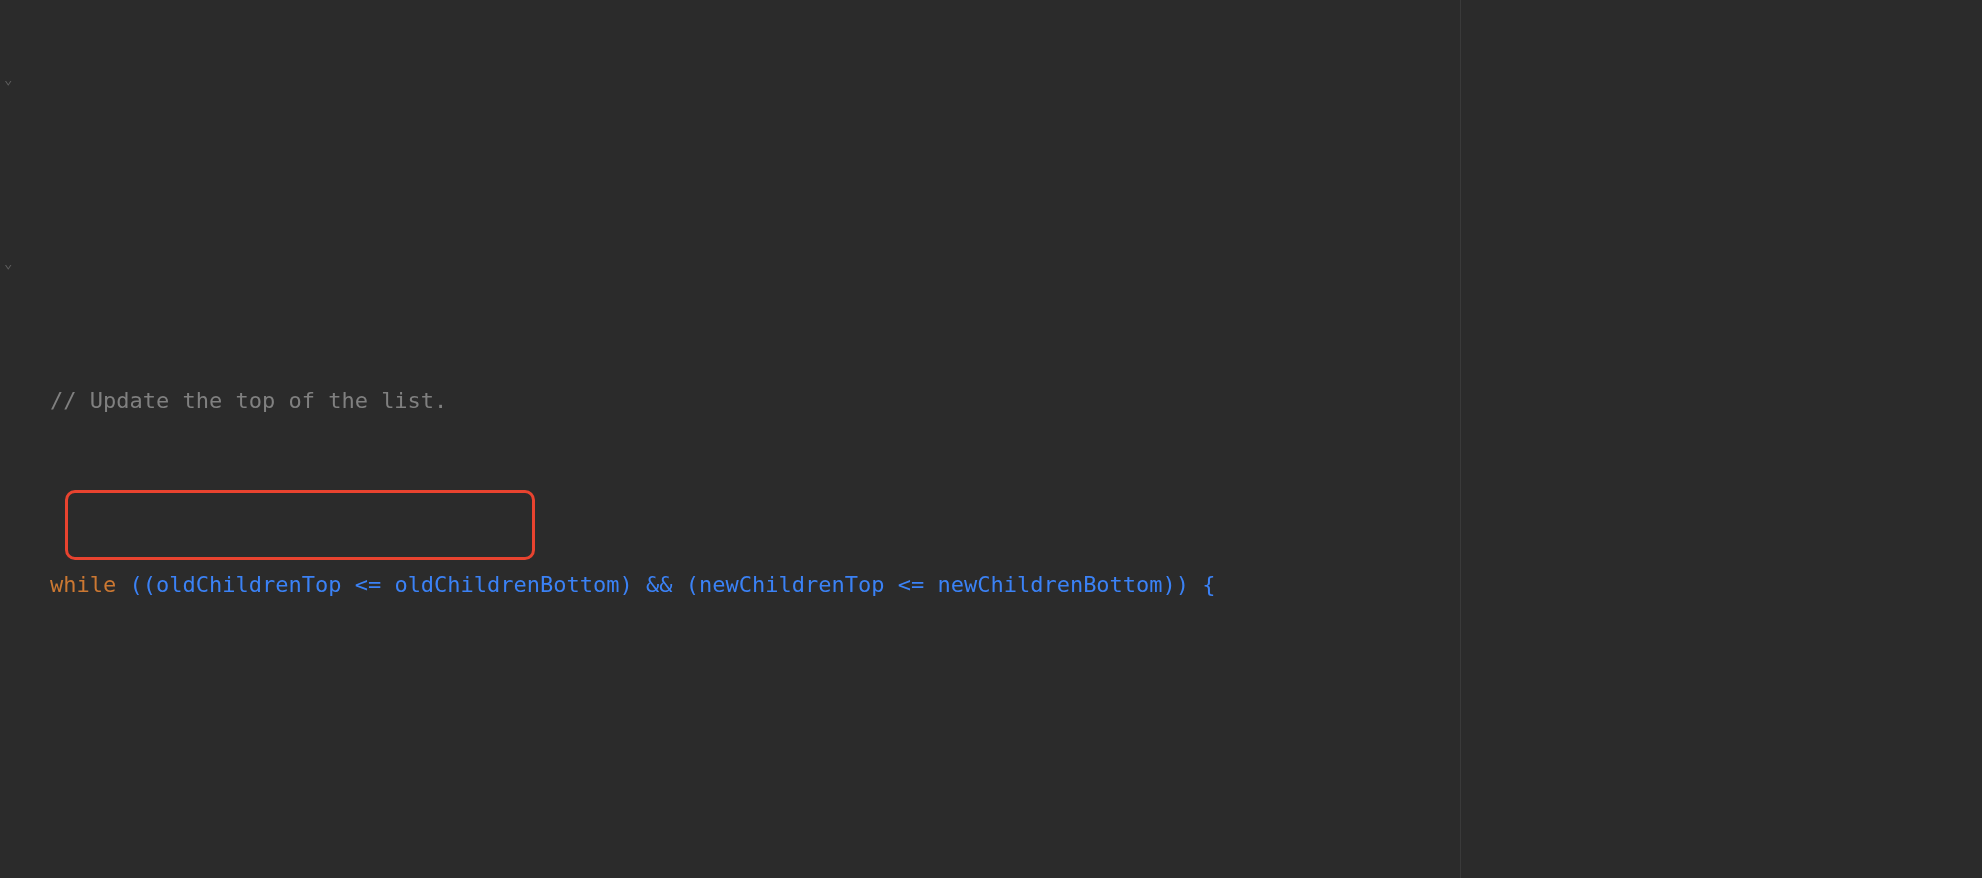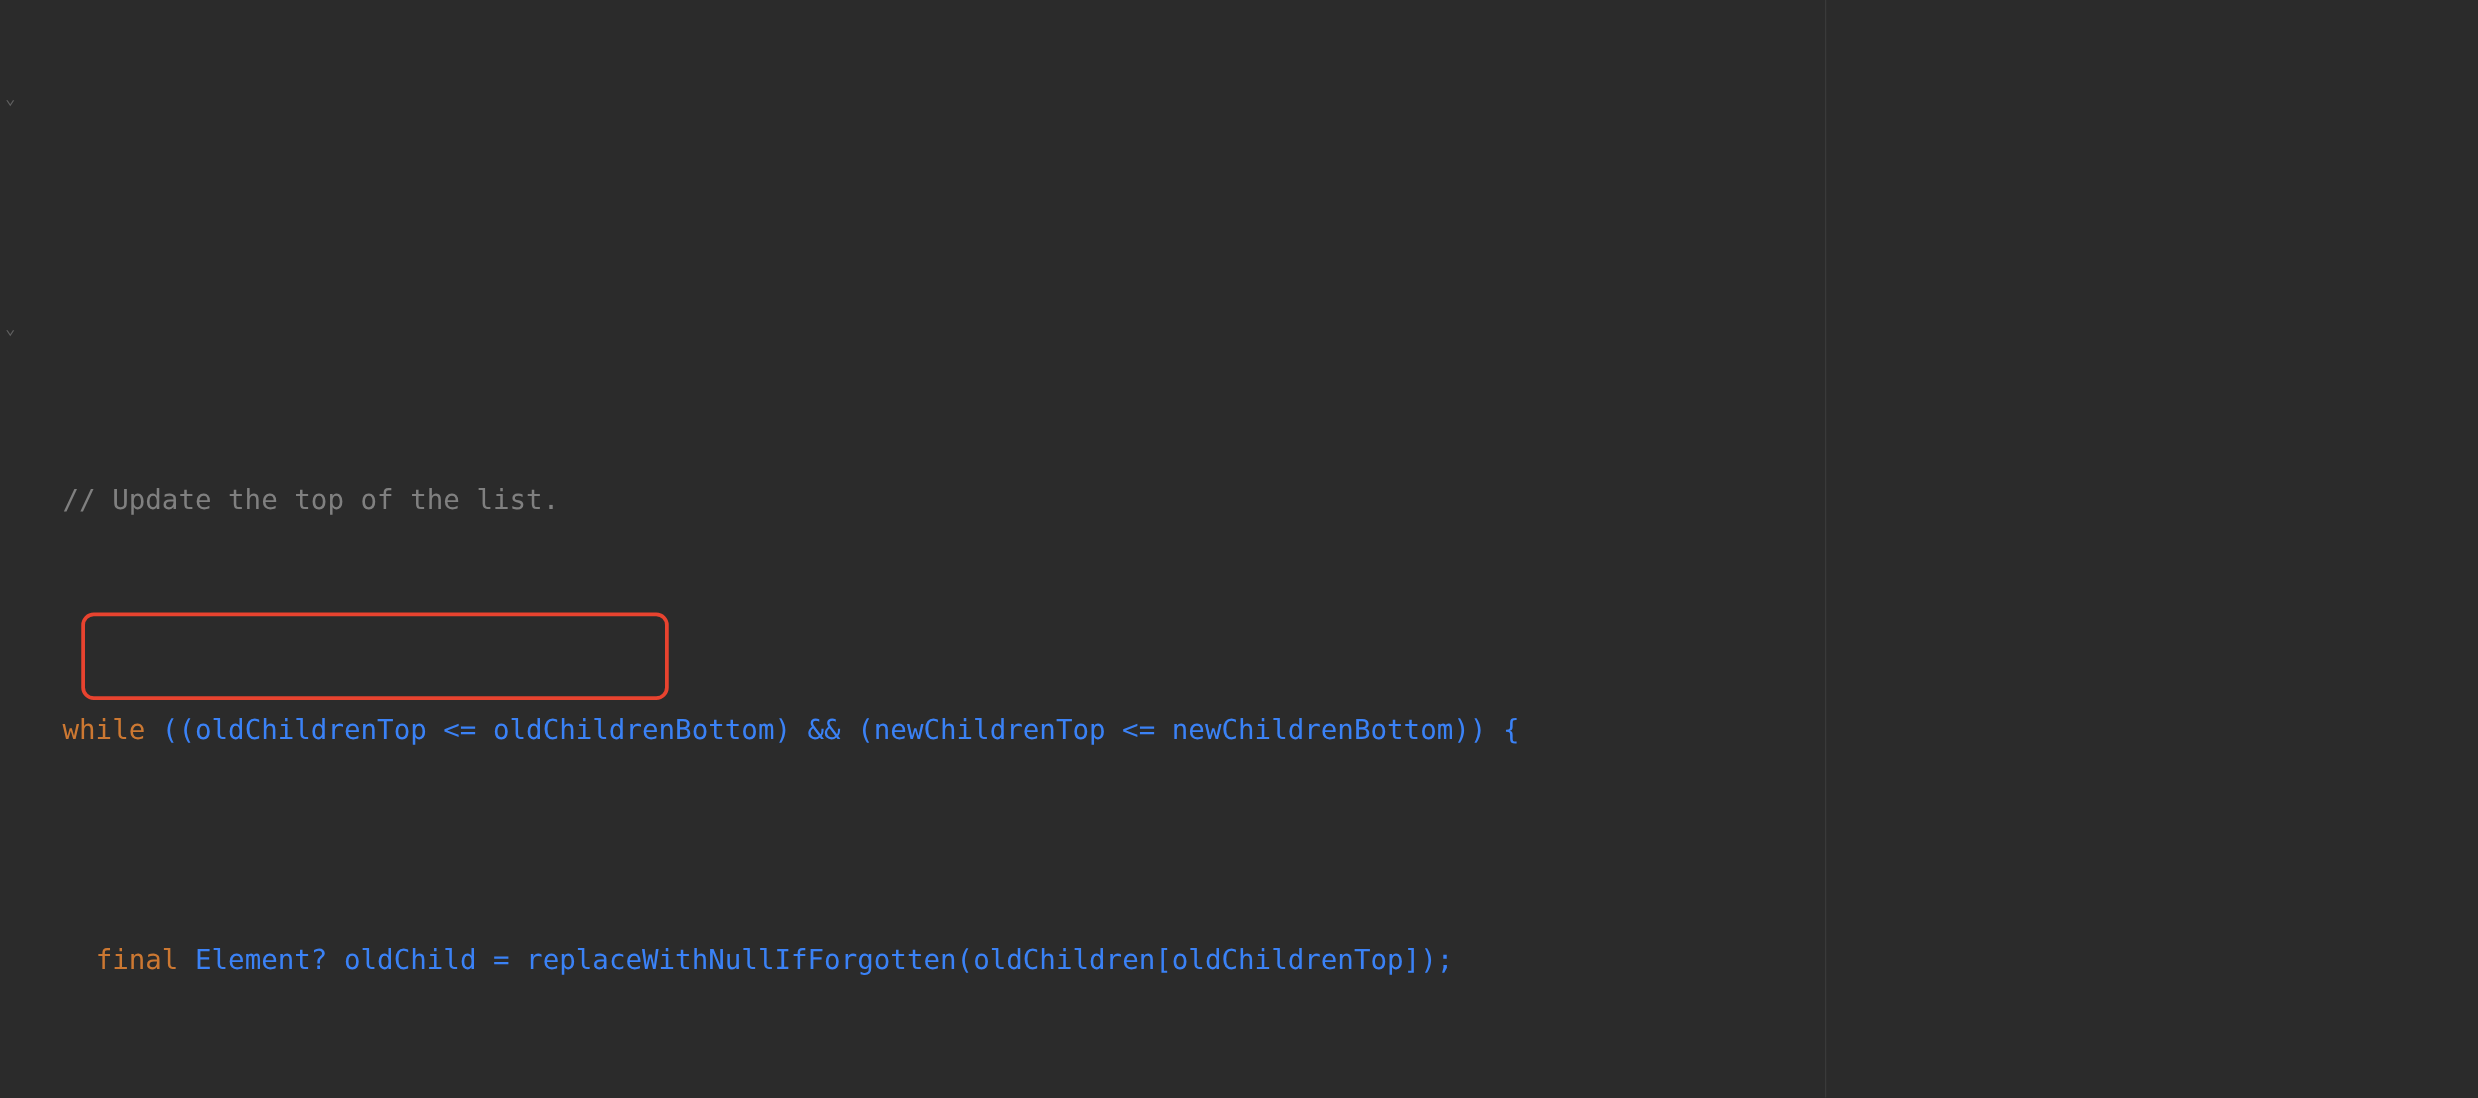--- a/index.html
+++ b/index.html
@@ -51,21 +51,20 @@
 
   <span class="gutter-caret" style="top: 56px;">⌄</span>
   <span class="gutter-caret" style="top: 240px;">⌄</span>
 
   <div class="right-margin" style="left: 1460px;"></div>
 
   <span class="line"><span class="tok-comment">// Update the top of the list.</span></span>
 
   <span class="line"><span class="tok-keyword">while</span><span class="tok-ident"> ((oldChildrenTop &lt;= oldChildrenBottom) &amp;&amp; (newChildrenTop &lt;= newChildrenBottom)) {</span></span>
 
-  <span class="line"><span class="tok-ident">  </span><span class="tok-keyword">final</span><span class="tok-ident"> Element? oldChild = replaceWithNullIfForgotten(oldChildren[oldChildrenTop]);</span></span>
 
   
 
   
 
   
 
   
 
   

